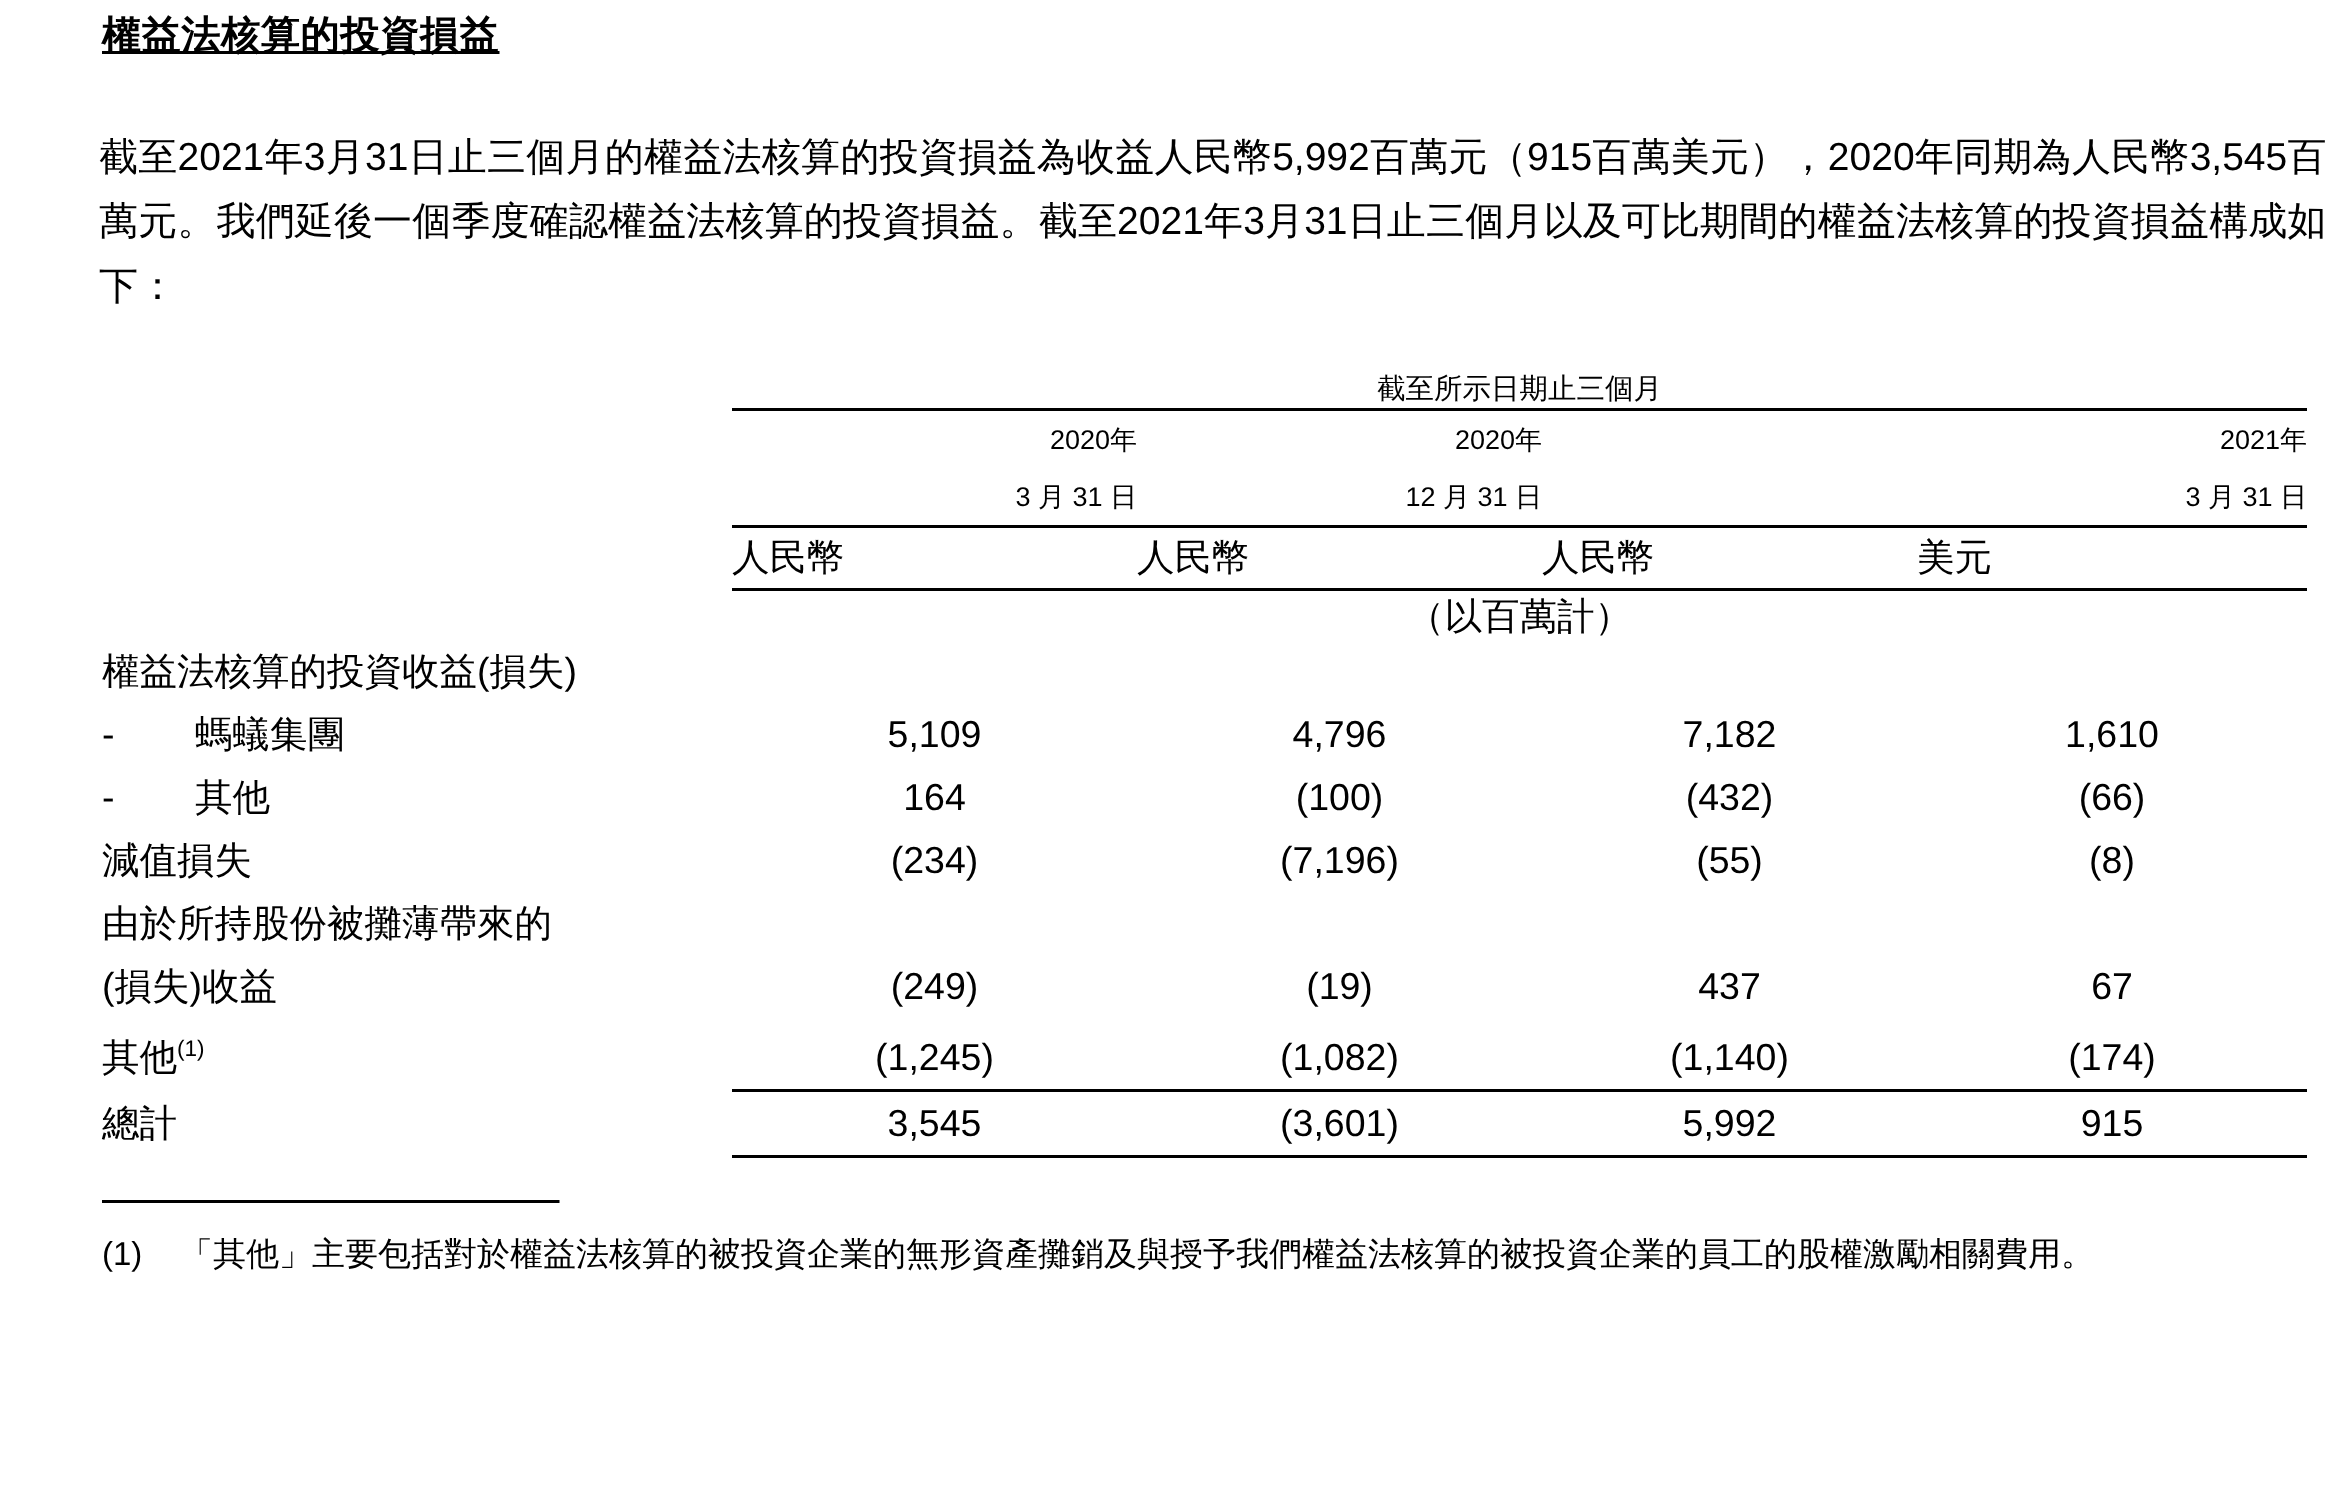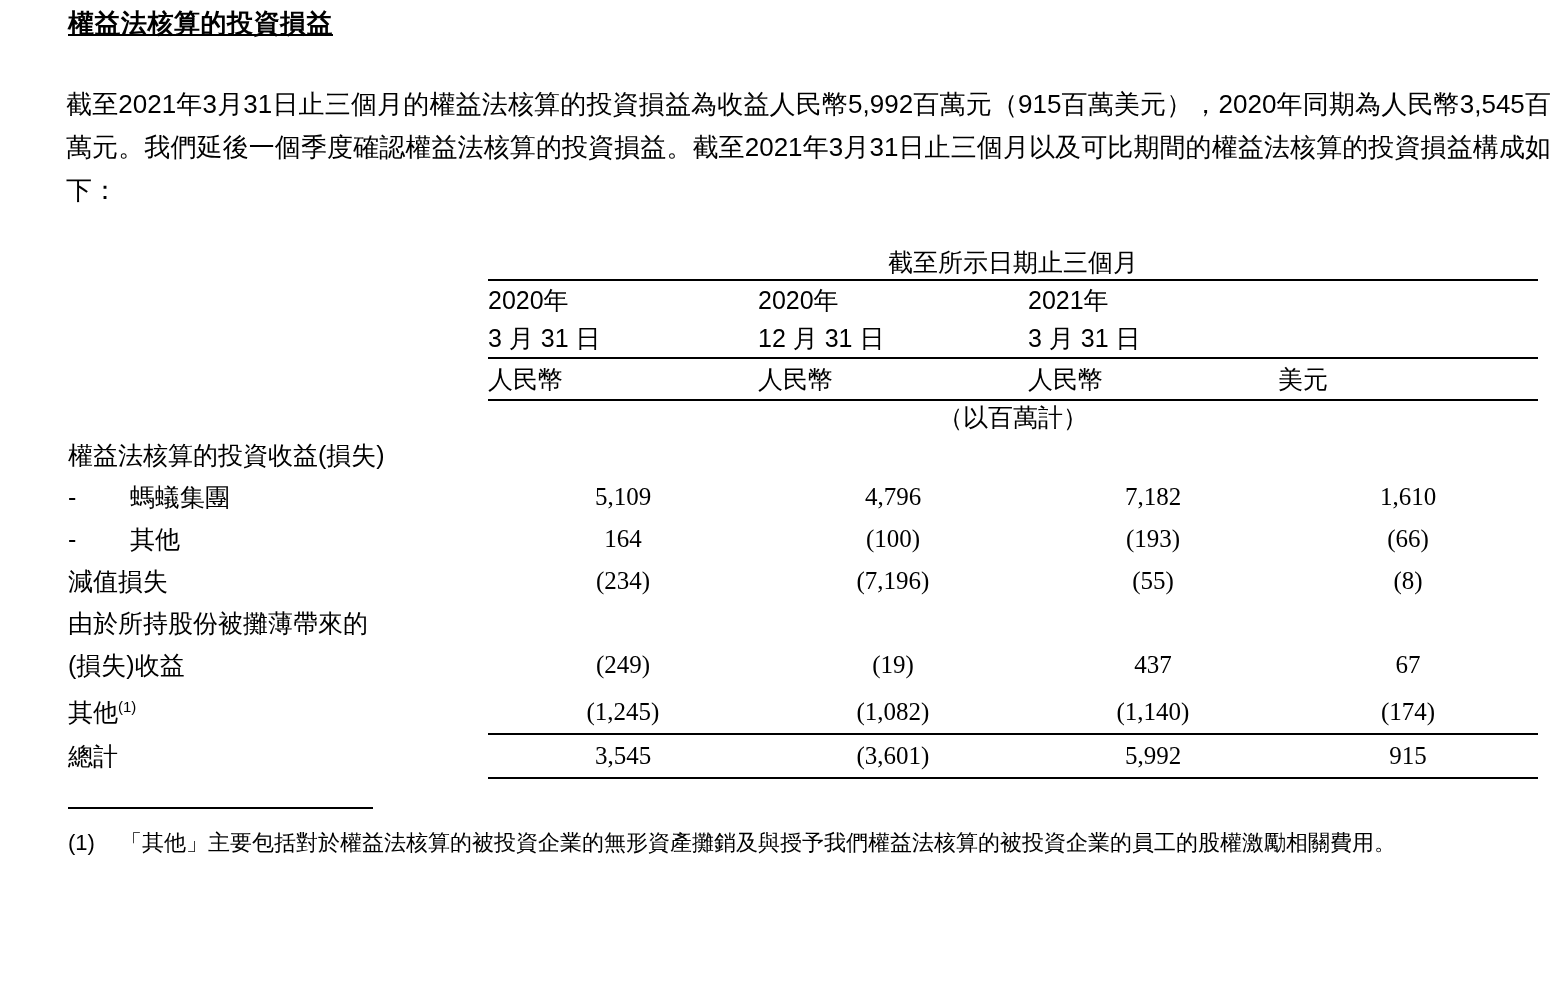--- a/index.html
+++ b/index.html
@@ -43,33 +43,33 @@
     width: 1470px;
     font-size: 25px;
   }
   table.fin td, table.fin th {
     padding: 0;
     font-weight: normal;
     vertical-align: bottom;
   }
   .colspan-head {
     text-align: center;
-    font-size: 25px;
+    font-size: 19px;
     padding-bottom: 6px;
   }
   .ruleline {
     border-top: 2px solid #000;
     height: 0;
     font-size: 0;
     line-height: 0;
   }
   .colhead {
-    text-align: left;
+    text-align: right;
     font-weight: bold;
-    font-size: 25px;
+    font-size: 18px;
     line-height: 38px;
     padding-top: 8px;
     padding-bottom: 6px;
   }
   .currhead {
     text-align: left;
     font-size: 25px;
     line-height: 40px;
     padding-top: 4px;
     padding-bottom: 4px;
@@ -83,21 +83,20 @@
   .labelcell {
     text-align: left;
     font-size: 25px;
     line-height: 42px;
     white-space: nowrap;
   }
   .numcell {
     text-align: center;
     font-size: 25px;
     line-height: 42px;
-    font-family: Liberation Serif, serif;
   }
   .indent {
     padding-left: 36px;
     margin-top: 36px;
   }
   .dash {
     display: inline-block;
     width: 62px;
   }
   .sub-indent {
@@ -225,21 +224,21 @@
         <td class="labelcell indent"><span class="dash">-</span><span>螞蟻集團</span></td>
         <td class="numcell">5,109</td>
         <td class="numcell">4,796</td>
         <td class="numcell">7,182</td>
         <td class="numcell">1,610</td>
       </tr>
       <tr>
         <td class="labelcell indent"><span class="dash">-</span><span>其他</span></td>
         <td class="numcell">164</td>
         <td class="numcell">(100)</td>
-        <td class="numcell">(193)</td>
+        <td class="numcell">(432)</td>
         <td class="numcell">(66)</td>
       </tr>
       <tr>
         <td class="labelcell">減值損失</td>
         <td class="numcell">(234)</td>
         <td class="numcell">(7,196)</td>
         <td class="numcell">(55)</td>
         <td class="numcell">(8)</td>
       </tr>
       <tr>

